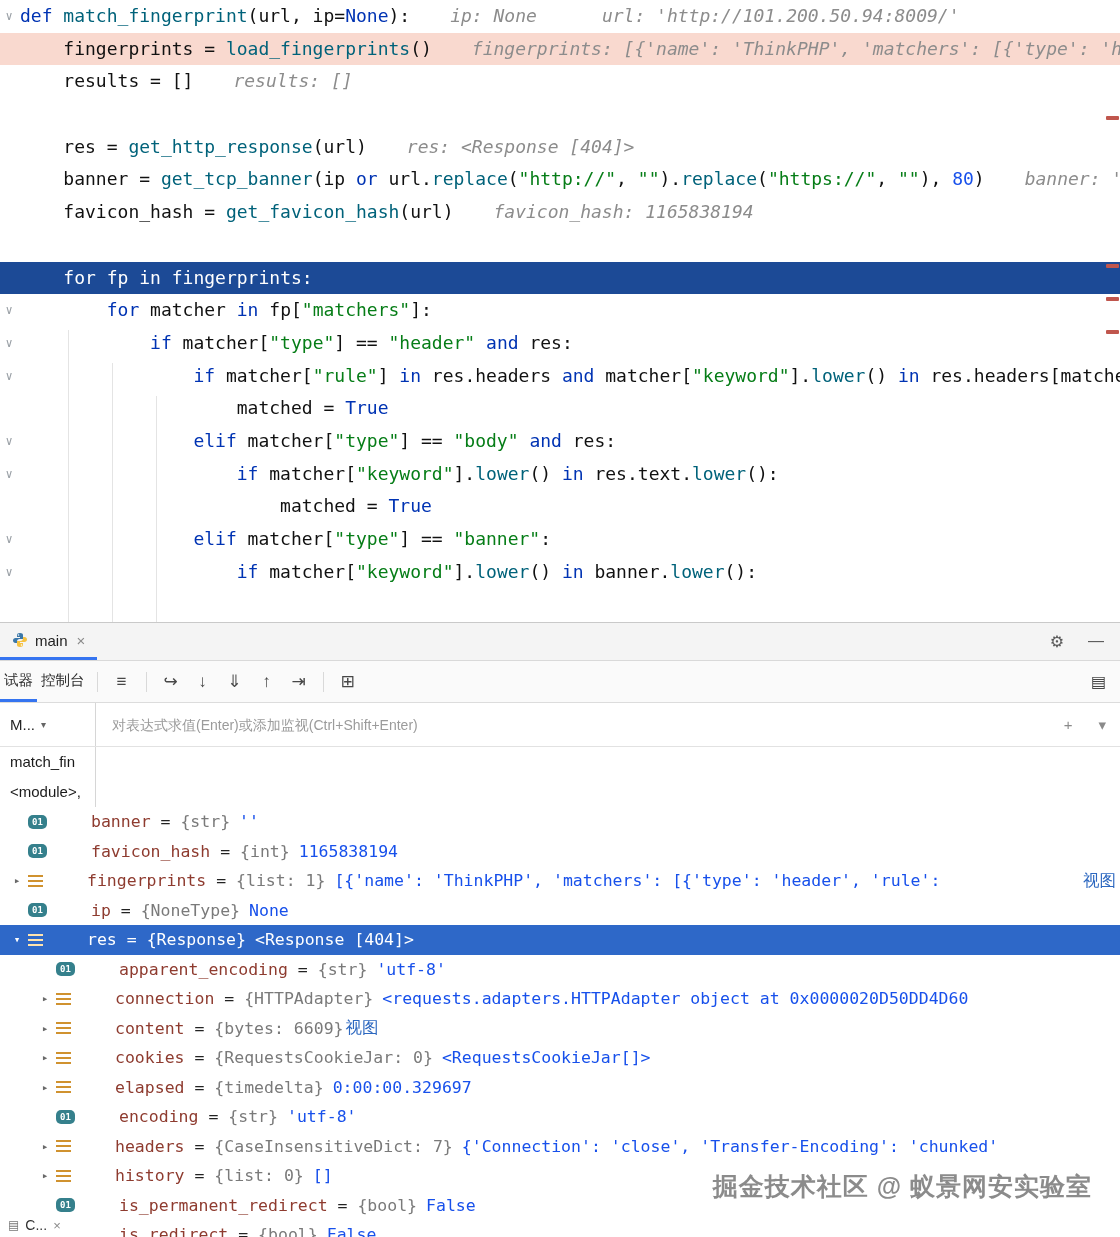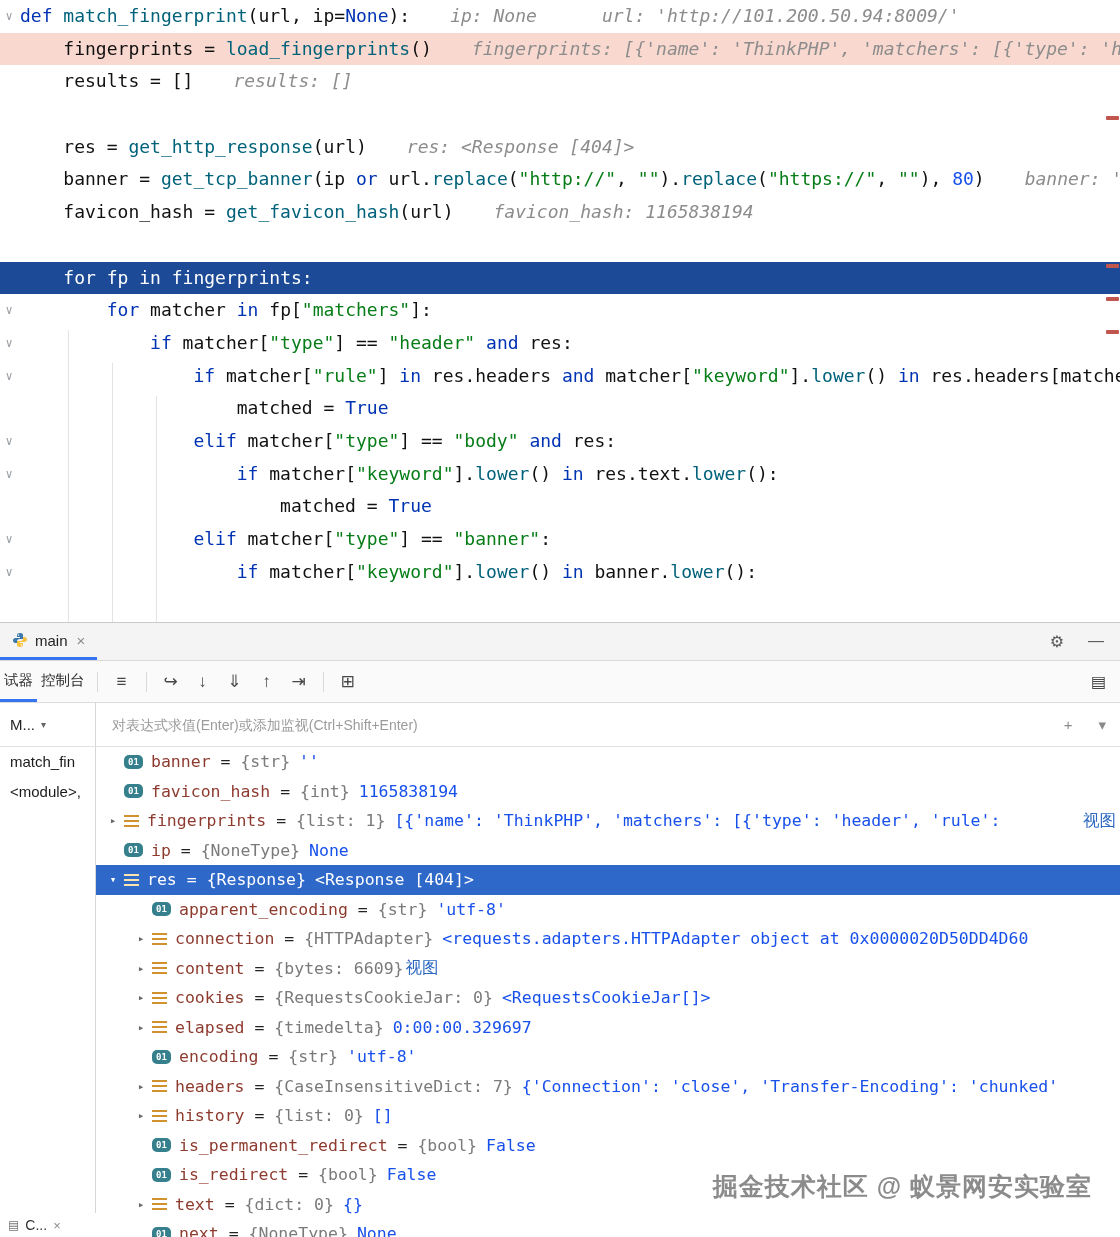--- a/index.html
+++ b/index.html
@@ -43,34 +43,34 @@
   .eval-row{height:44px;display:flex;align-items:stretch;border-bottom:1px solid #E2E2E2;box-sizing:border-box;background:#fff;}
   .frames-combo{width:96px;flex:none;display:flex;align-items:center;gap:6px;padding-left:10px;
                 border-right:1px solid #D6D6D6;box-sizing:border-box;font-size:15px;color:#222;}
   .combo-caret{font-size:10px;color:#666;}
   .eval-input{flex:1;display:flex;align-items:center;padding:0 14px;min-width:0;}
   .eval-field{flex:1;border:none;outline:none;background:transparent;font-family:"Liberation Sans","DejaVu Sans",sans-serif;
               font-size:14px;color:#333;min-width:0;}
   .eval-field::placeholder{color:#9B9B9B;}
   .eval-icons{display:flex;gap:26px;color:#8A8A8A;font-size:15px;align-items:center;padding-left:10px;}
 
-  .panel-body{display:flex;height:491px;}
+  .panel-body{display:flex;height:491px;flex-direction:column;}
   .frames-col{width:96px;flex:none;border-right:1px solid #D6D6D6;box-sizing:border-box;overflow:hidden;background:#fff;}
   .frow{height:30px;line-height:30px;padding-left:10px;font-size:15px;color:#1A1A1A;white-space:nowrap;overflow:hidden;}
   .vars-col{flex:1;min-width:0;overflow:hidden;background:#fff;}
 
   .vrow{display:flex;align-items:center;height:29.5px;font-family:"DejaVu Sans Mono","Liberation Mono",monospace;
         font-size:16.5px;white-space:pre;box-sizing:border-box;}
   .vrow.sel{background:var(--c-selection,#2E68C8);}
   .twisty{width:22px;flex:none;text-align:center;font-size:11px;color:#6A6A6A;}
   .vicon{flex:none;margin-right:8px;}
   .v01{width:19px;height:14px;border-radius:5px;background:#35808C;color:#fff;
        font-size:9px;line-height:14px;font-weight:bold;text-align:center;font-family:"DejaVu Sans Mono",monospace;}
   .vlines{width:15px;height:12px;background:repeating-linear-gradient(to bottom,#D0922F 0 2px,rgba(0,0,0,0) 2px 5px);}
-  .vname{color:var(--c-variable-name,#8E3B2F);}
+  .vname{color:var(--c-variable-name,#8E3B2F);margin-left:36px;}
   .veq{color:#222;}
   .vtype{color:#7A7A7A;}
   .vval{color:var(--c-value,#1750EB);margin-left:9px;flex:1 1 auto;min-width:0;overflow:hidden;}
   .vval.ellip{text-overflow:ellipsis;}
   .vlink{color:var(--c-link,#2D68C0);flex:none;margin-left:2px;padding-right:4px;}
   .vrow.sel .twisty,.vrow.sel .vname,.vrow.sel .veq,.vrow.sel .vtype,.vrow.sel .vval{color:#fff;}
   .vrow.sel .vlines{background:repeating-linear-gradient(to bottom,#FFE3AE 0 2px,rgba(0,0,0,0) 2px 5px);}
 
   .watermark{position:absolute;right:28px;top:1170px;font-size:25px;font-weight:bold;color:#777;opacity:.85;
              letter-spacing:1px;pointer-events:none;z-index:6;}

